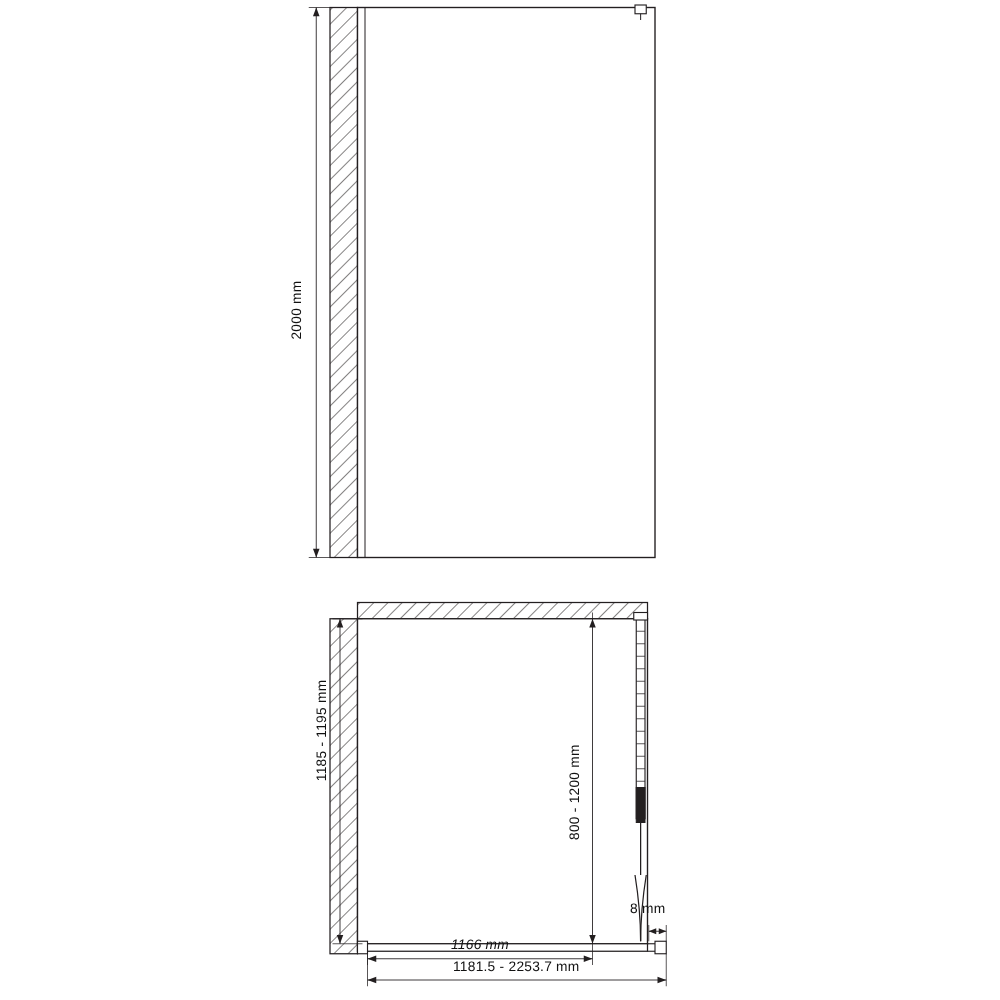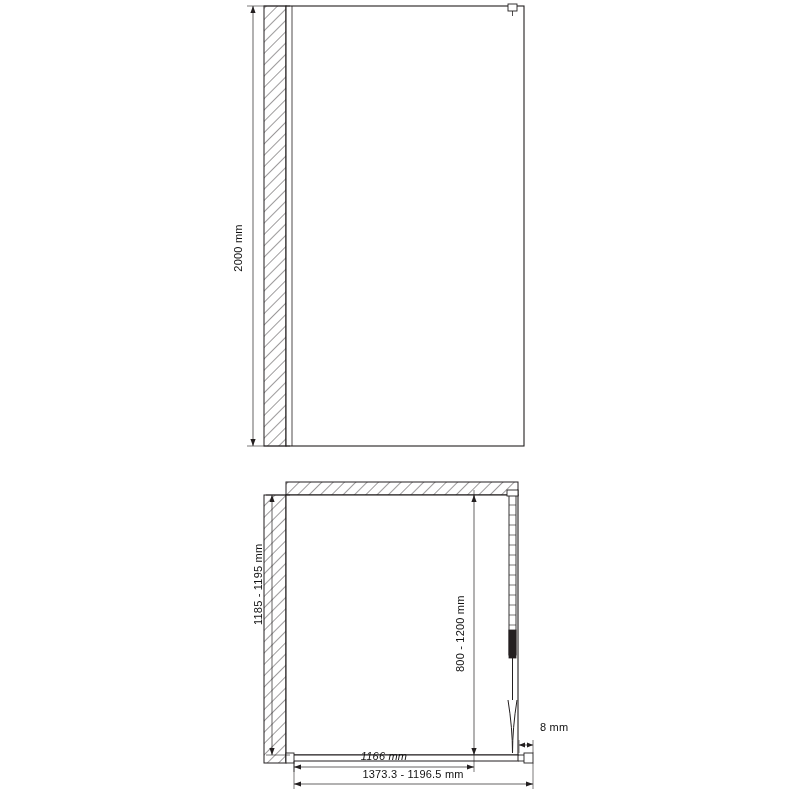--- a/index.html
+++ b/index.html
@@ -144,19 +144,19 @@
       <line x1="533" y1="763" x2="533" y2="789" stroke="#231f20" stroke-width="0.6"></line>
     </g>
   </svg>
 
   <div class="dim-label rot" style="left:238px; top:248px; transform: rotate(-90deg) translate(-50%, -50%);">2000 mm</div>
 
   <div class="dim-label rot" style="left:258px; top:625px; transform: rotate(-90deg) translate(0, -50%);">1185 - 1195 mm</div>
 
   <div class="dim-label rot" style="left:460px; top:672px; transform: rotate(-90deg) translate(0, -50%);">800 - 1200 mm</div>
 
-  <div class="dim-label" style="left:540px; top:721px;">8 mm</div>
+  <div class="dim-label" style="left:504px; top:721px;">8 mm</div>
 
   <div class="dim-label" style="left:384px; top:750px; transform: translateX(-50%); font-style: italic;">1166 mm</div>
 
-  <div class="dim-label" style="left:413px; top:768px; transform: translateX(-50%);">1373.3 - 1196.5 mm</div>
+  <div class="dim-label" style="left:413px; top:768px; transform: translateX(-50%);">1181.5 - 2253.7 mm</div>
 
 </div>
 
 </body></html>

